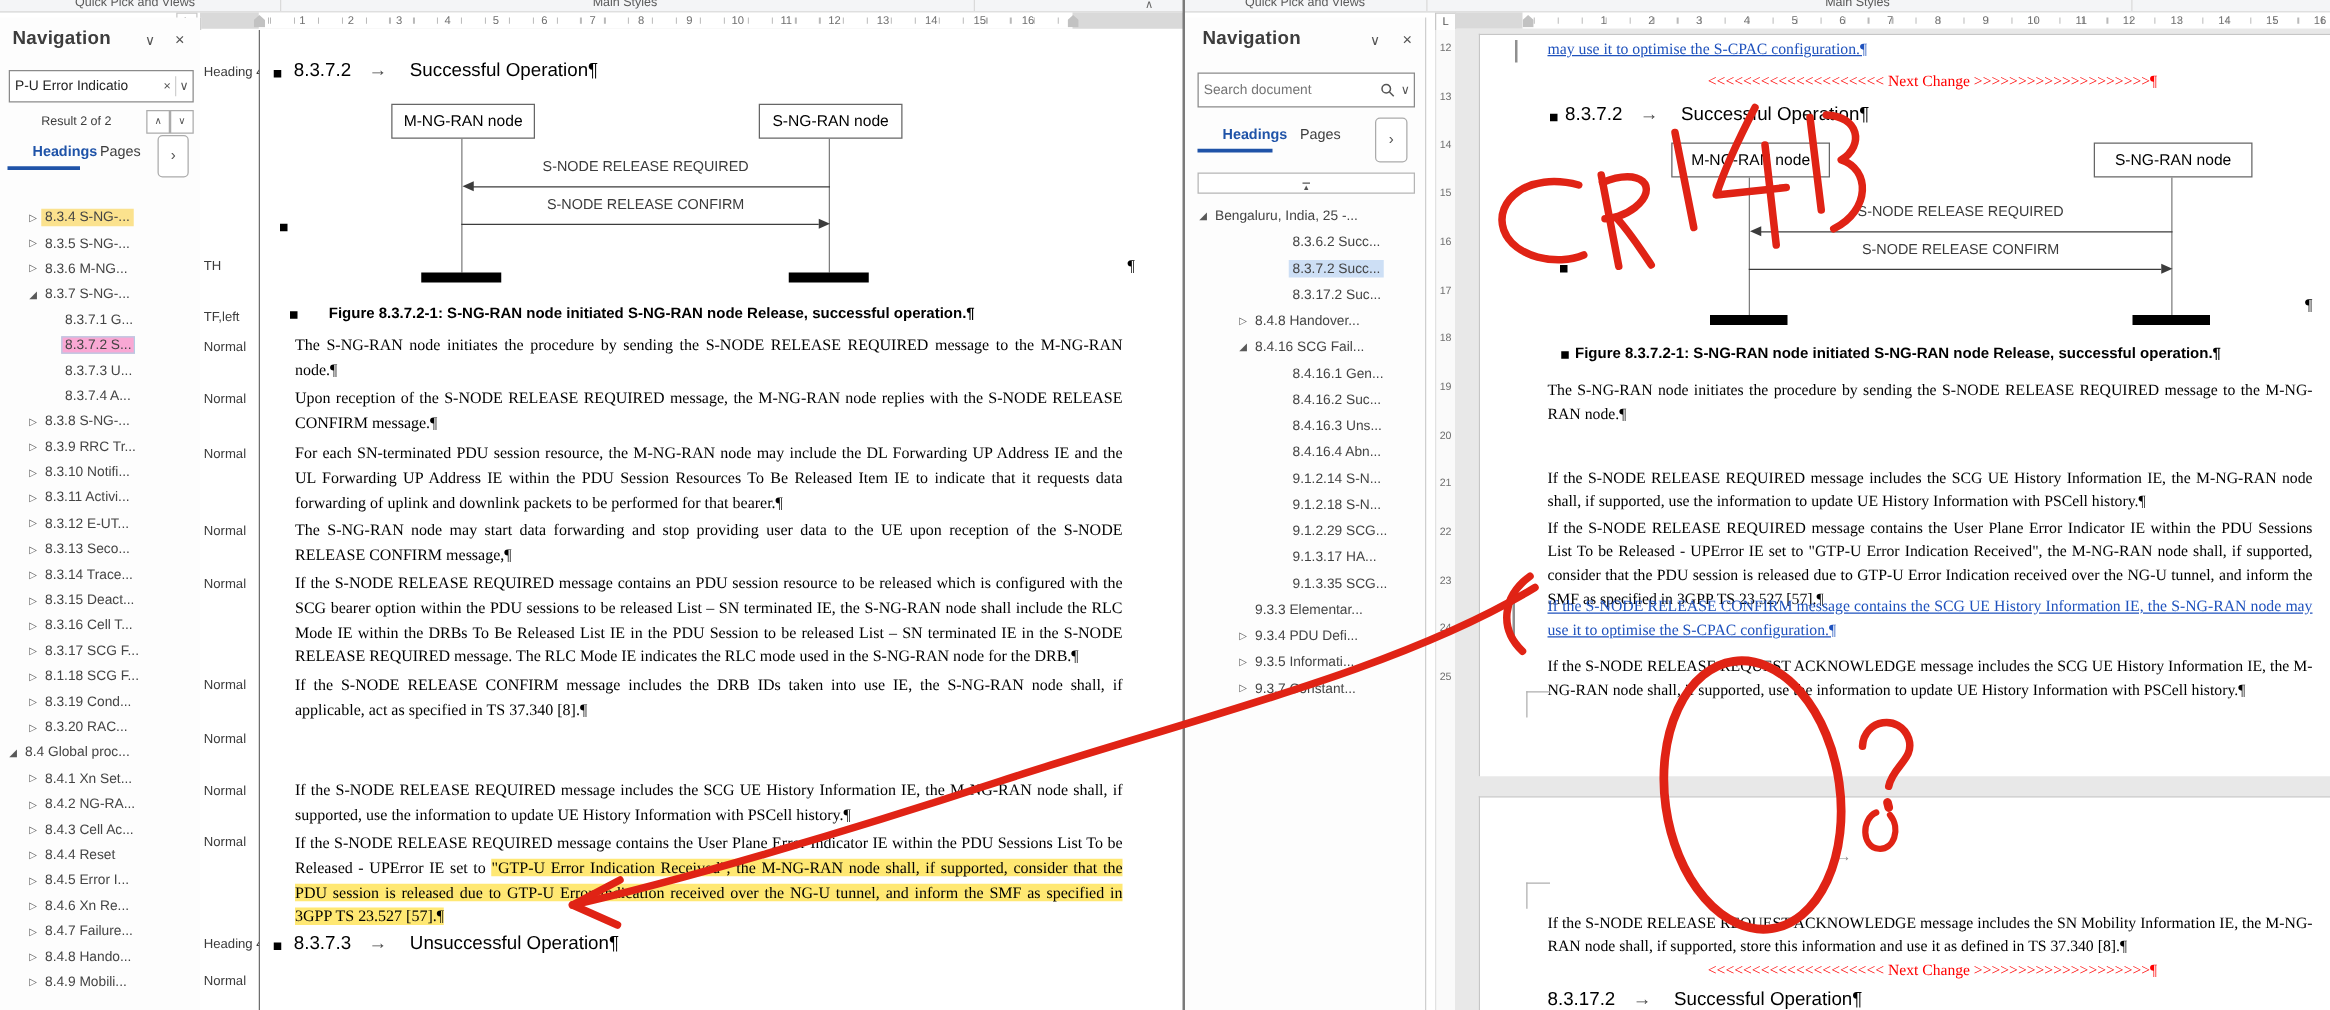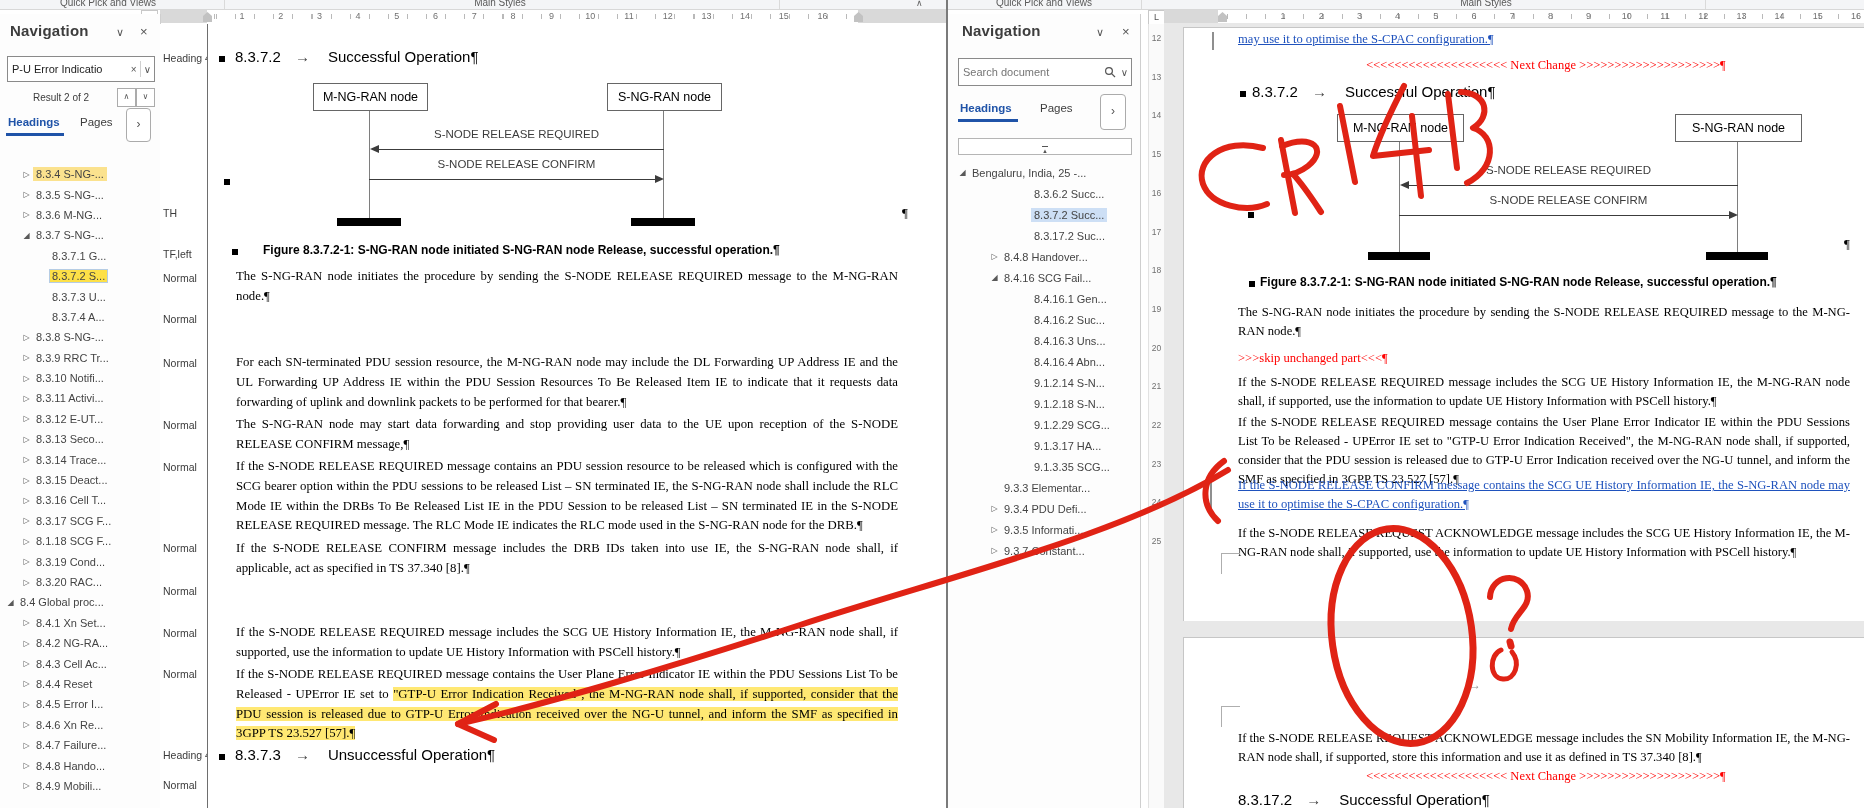--- a/index.html
+++ b/index.html
@@ -30,39 +30,39 @@
   .searchbox{position:absolute;background:#fff;border:1px solid #8a8a8a;display:flex;align-items:center;}
   .searchbox input{flex:1;border:none;outline:none;font-size:11px;padding:0 4px;min-width:0;
      font-family:"Liberation Sans",sans-serif;color:#222;background:transparent;}
   .searchbox input::placeholder{color:#757575;}
   .sb-ic{font-size:10px;color:#555;padding:0 3px;}
   .sb-div{width:1px;height:70%;background:#d0d0d0;}
   .resultrow{position:absolute;font-size:10px;color:#3d3d3d;margin-left:24px;}
   .updn{position:absolute;width:17px;height:17px;border:1px solid #ababab;background:#fff;
      font-size:8px;color:#555;text-align:center;line-height:16px;}
   .tabrow-lbl{position:absolute;font-size:11.5px;color:#3d3d3d;}
-  .tabrow-lbl.active{color:#1f53a8;font-weight:700;}
+  .tabrow-lbl.active{color:#1f53a8;font-weight:700;margin-left:18px;}
   .tab-underline{position:absolute;height:3px;background:#1f53a8;}
   .morebtn{position:absolute;border:1px solid #ababab;border-radius:4px;background:#fff;
      font-size:12px;color:#555;text-align:center;}
   .jumpbar{position:absolute;border:1px solid #b5b5b5;background:#fff;text-align:center;}
   .jump-ic{display:inline-block;border-top:1.5px solid #555;padding-top:1px;font-size:6px;color:#555;line-height:6px;}
   .navlist{position:absolute;overflow:hidden;}
   .nav-item{height:20.4px;display:flex;align-items:center;font-size:11px;color:#444;white-space:nowrap;}
   .nav-item .tri{width:13px;font-size:8px;color:#595959;flex:none;text-align:center;}
   .nav-item .lbl{padding:1px 3px;}
   .nav-item.lv0{padding-left:4px;}
   .nav-item.lv1{padding-left:20px;}
   .nav-item.lv2{padding-left:36px;}
   .rp .nav-item{height:21px;}
   .rp .nav-item.lv0{padding-left:8px;}
   .rp .nav-item.lv1{padding-left:40px;}
   .rp .nav-item.lv2{padding-left:70px;}
   .hl-y .lbl{background:#fbe28e;}
-  .hl-sy .lbl{background:#fde047;border:1px solid #b5cce4;padding:0 2px;}
+  .hl-sy .lbl{background:#f9a8d4;border:1px solid #b5cce4;padding:0 2px;}
   .hl-sb .lbl{background:#cddff5;}
   
   .doc{background:#fff;}
   .stylecol{background:#fff;font-size:10.5px;color:#3b3b3b;}
   .stylecol span{position:absolute;left:3px;white-space:nowrap;}
   .stylesep{width:1px;background:#6e6e6e;}
   .heading{position:absolute;font-size:15px;color:#000;white-space:nowrap;font-family:"Liberation Sans",sans-serif;}
   .heading .num{display:inline-block;}
   .heading .tabarr{display:inline-block;color:#444;padding:0 18px 0 14px;}
   .obullet{position:absolute;width:6px;height:6px;background:#000;}
@@ -315,20 +315,21 @@
       <div class="endbar" style="left:129px;top:135px;width:64px;"></div>
       <div class="endbar" style="left:423px;top:135px;width:64px;"></div>
       <div class="obullet" style="left:16px;top:96px;"></div>
       <span class="pilcrow" style="left:694px;top:122px;">¶</span>
     </div>
 
     <div class="obullet" style="left:24px;top:225px;"></div>
     <div class="caption" style="left:55px;top:219px;">Figure 8.3.7.2-1: S-NG-RAN node initiated S-NG-RAN node Release, successful operation.¶</div>
 
     <div class="para" style="left:28px;top:243px;width:662px;">The S-NG-RAN node initiates the procedure by sending the S-NODE RELEASE REQUIRED message to the M-NG-RAN node.¶</div>
+    <div class="para" style="left:28px;top:285px;width:662px;">Upon reception of the S-NODE RELEASE REQUIRED message, the M-NG-RAN node replies with the S-NODE RELEASE CONFIRM message.¶</div>
     <div class="para" style="left:28px;top:391px;width:662px;">The S-NG-RAN node may start data forwarding and stop providing user data to the UE upon reception of the S-NODE RELEASE CONFIRM message,¶</div>
     <div class="para" style="left:28px;top:329px;width:662px;">For each SN-terminated PDU session resource, the M-NG-RAN node may include the DL Forwarding UP Address IE and the UL Forwarding UP Address IE within the PDU Session Resources To Be Released Item IE to indicate that it requests data forwarding of uplink and downlink packets to be performed for that bearer.¶</div>
     <div class="para" style="left:28px;top:433px;width:662px;">If the S-NODE RELEASE REQUIRED message contains an PDU session resource to be released which is configured with the SCG bearer option within the PDU sessions to be released List – SN terminated IE, the S-NG-RAN node shall include the RLC Mode IE within the DRBs To Be Released List IE in the PDU Session to be released List – SN terminated IE in the S-NODE RELEASE REQUIRED message. The RLC Mode IE indicates the RLC mode used in the S-NG-RAN node for the DRB.¶</div>
     <div class="para" style="left:28px;top:515px;width:662px;">If the S-NODE RELEASE CONFIRM message includes the DRB IDs taken into use IE, the S-NG-RAN node shall, if applicable, act as specified in TS 37.340 [8].¶</div>
     <div class="para" style="left:28px;top:599px;width:662px;">If the S-NODE RELEASE REQUIRED message includes the SCG UE History Information IE, the M-NG-RAN node shall, if supported, use the information to update UE History Information with PSCell history.¶</div>
     <div class="para" style="left:28px;top:641px;width:662px;">
       <span>If the S-NODE RELEASE REQUIRED message contains the User Plane Error Indicator IE within the PDU Sessions List To be Released - UPError IE set to </span><span class="hlyellow">"GTP-U Error Indication Received", the M-NG-RAN node shall, if supported, consider that the PDU session is released due to GTP-U Error Indication received over the NG-U tunnel, and inform the SMF as specified in 3GPP TS 23.527 [57].¶</span>
     </div>
 
     <div class="obullet" style="left:11px;top:730px;"></div>
@@ -514,21 +515,20 @@
       <div class="endbar" style="left:204px;top:138px;width:62px;"></div>
       <div class="endbar" style="left:542px;top:138px;width:62px;"></div>
       <div class="obullet" style="left:84px;top:98px;"></div>
       <span class="pilcrow" style="left:680px;top:122px;">¶</span>
     </div>
 
     <div class="obullet" style="left:85px;top:258px;"></div>
     <div class="caption" style="left:96px;top:252px;">Figure 8.3.7.2-1: S-NG-RAN node initiated S-NG-RAN node Release, successful operation.¶</div>
 
     <div class="para-r" style="left:74px;top:280px;width:612px;">The S-NG-RAN node initiates the procedure by sending the S-NODE RELEASE REQUIRED message to the M-NG-RAN node.¶</div>
-    <div class="para-r redtxt" style="left:74px;top:326px;width:612px;">&gt;&gt;&gt;skip unchanged part&lt;&lt;&lt;¶</div>
     <div class="para-r" style="left:74px;top:350px;width:612px;">If the S-NODE RELEASE REQUIRED message includes the SCG UE History Information IE, the M-NG-RAN node shall, if supported, use the information to update UE History Information with PSCell history.¶</div>
     <div class="para-r" style="left:74px;top:390px;width:612px;">If the S-NODE RELEASE REQUIRED message contains the User Plane Error Indicator IE within the PDU Sessions List To be Released - UPError IE set to "GTP-U Error Indication Received", the M-NG-RAN node shall, if supported, consider that the PDU session is released due to GTP-U Error Indication received over the NG-U tunnel, and inform the SMF as specified in 3GPP TS 23.527 [57].¶</div>
     <div class="changebar" style="left:46px;top:455px;height:37px;"></div>
     <div class="para-r ins" style="left:74px;top:453px;width:612px;">If the S-NODE RELEASE CONFIRM message contains the SCG UE History Information IE, the S-NG-RAN node may use it to optimise the S-CPAC configuration.¶</div>
     <div class="para-r" style="left:74px;top:501px;width:612px;">If the S-NODE RELEASE REQUEST ACKNOWLEDGE message includes the SCG UE History Information IE, the M-NG-RAN node shall, if supported, use the information to update UE History Information with PSCell history.¶</div>
 
     <div class="corner" style="left:57px;top:530px;"></div>
     <div class="corner" style="left:57px;top:683px;"></div>
     <span class="tabmark" style="left:305px;top:655px;">→</span>
 

